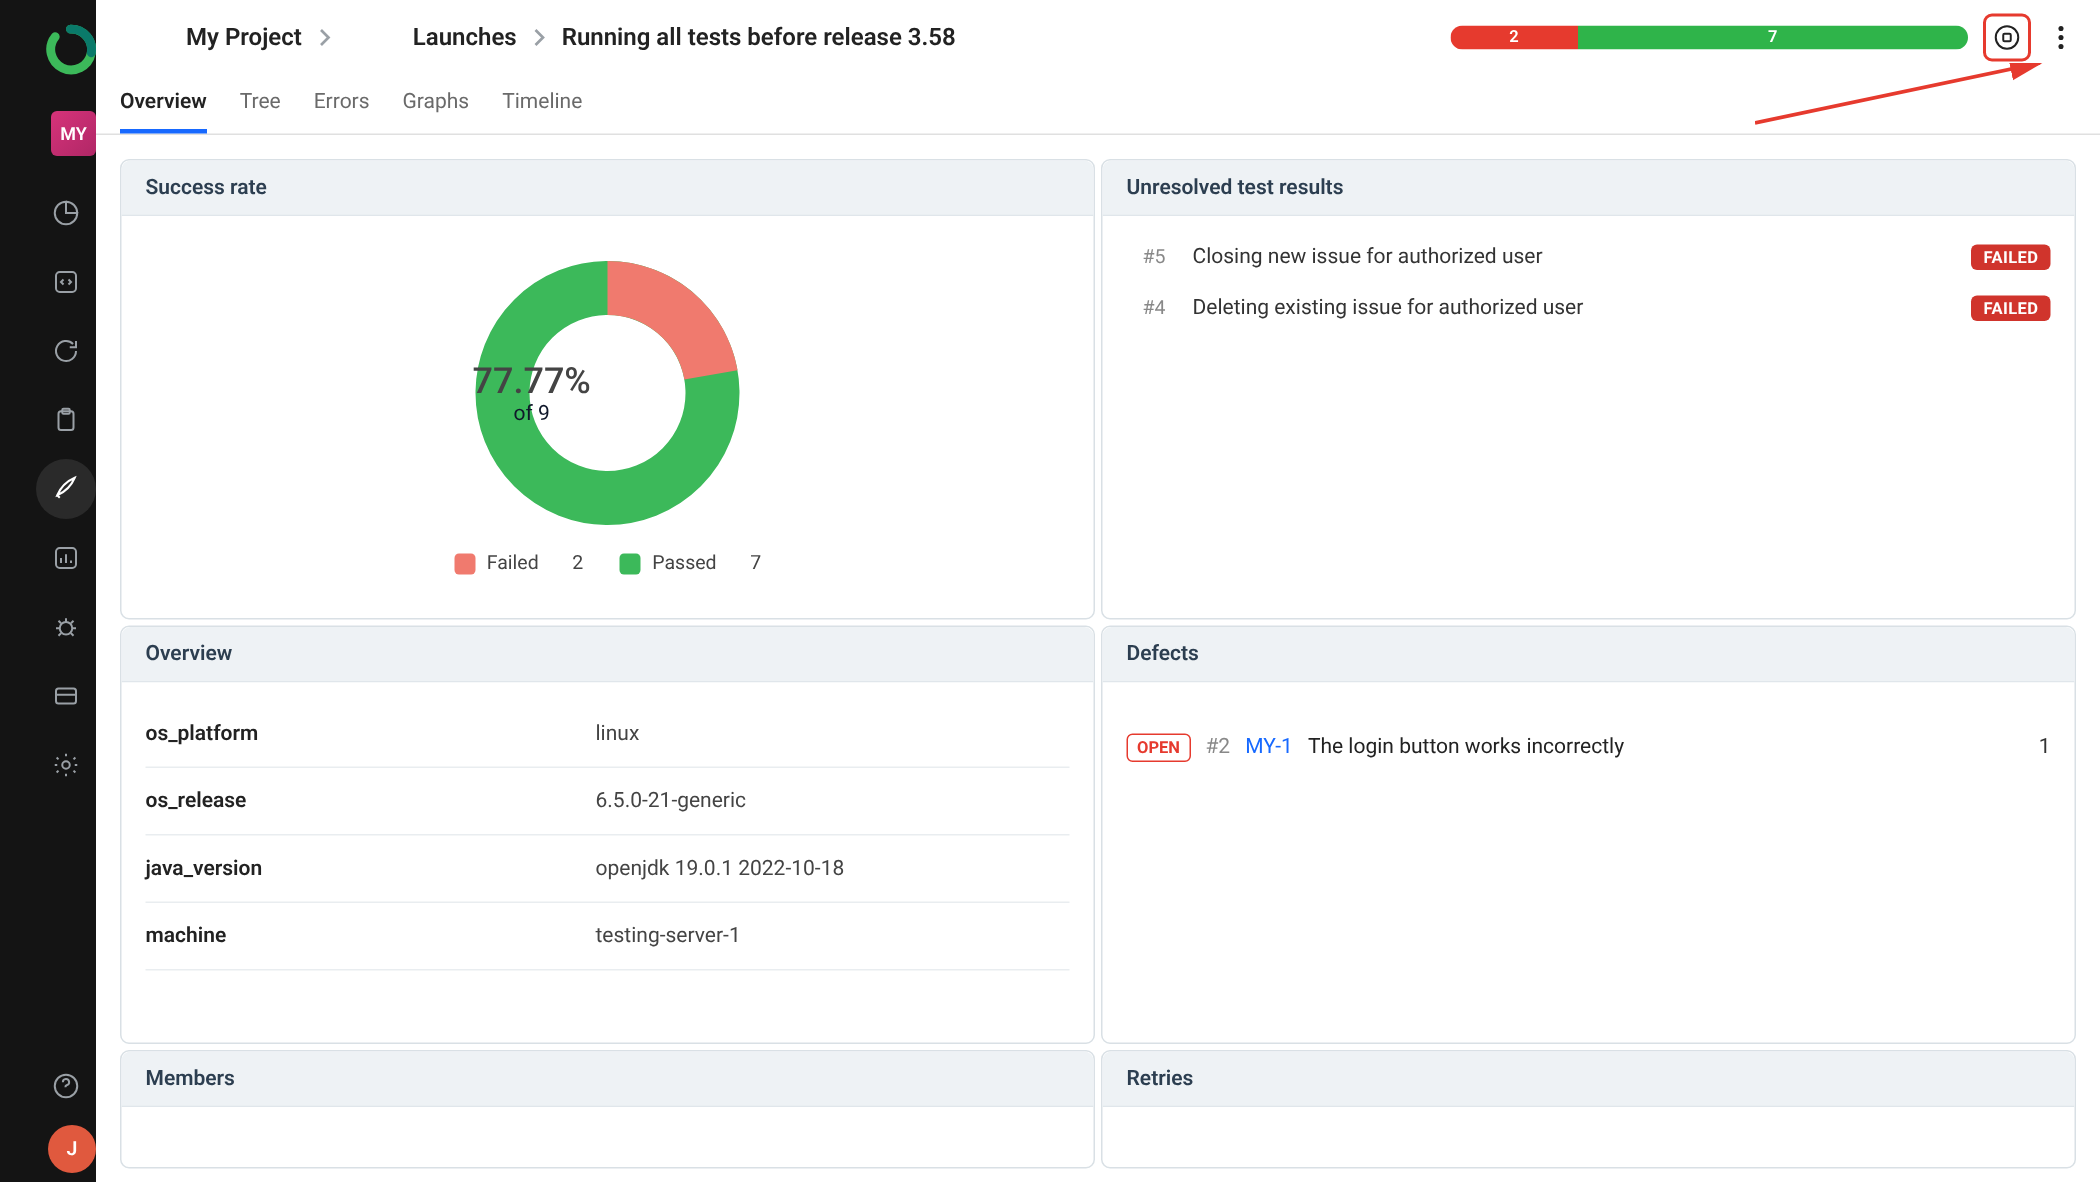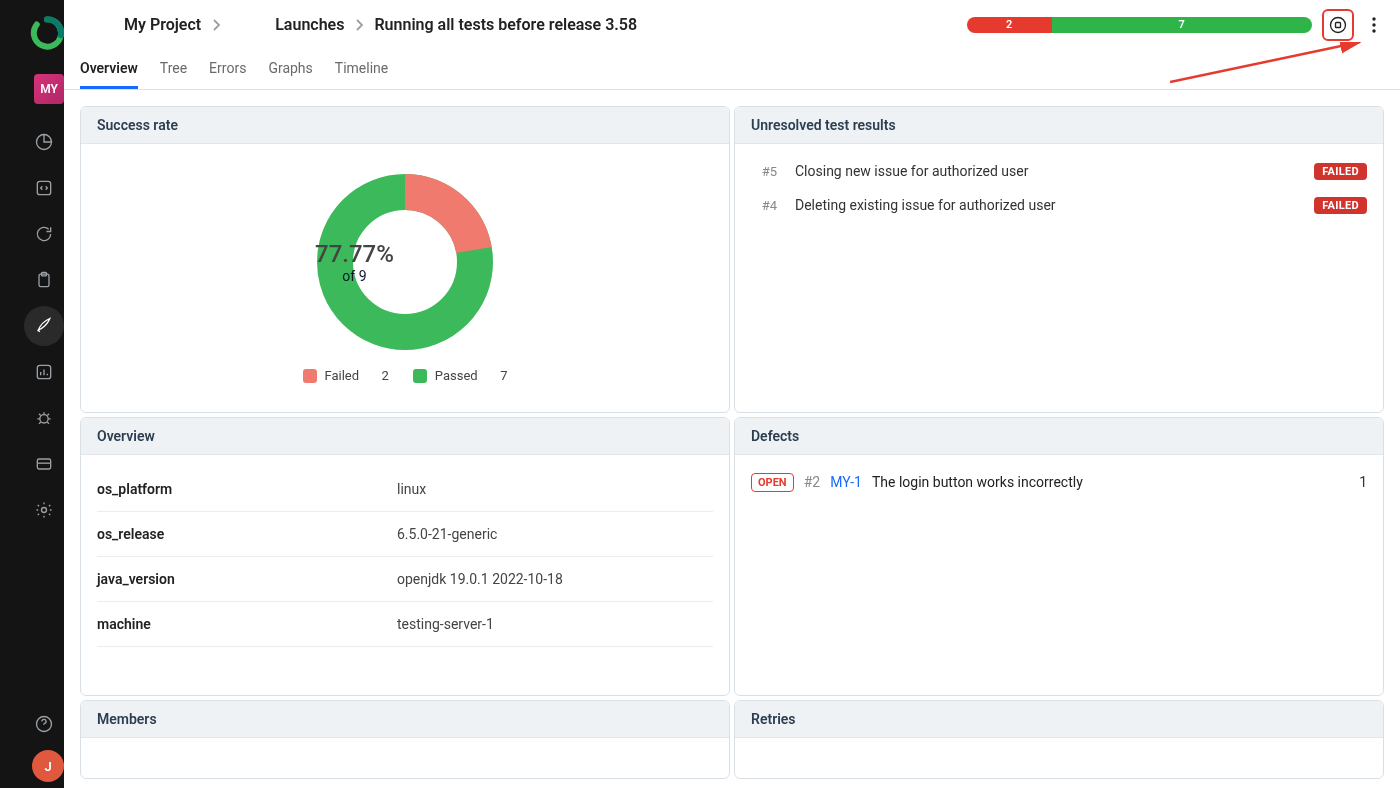--- a/index.html
+++ b/index.html
@@ -54,21 +54,21 @@
     .testrow { display: flex; align-items: center; padding: 8px 0; font-size: 14px; gap: 18px; border-top: 1px solid transparent; }
     .testrow .idx { width: 26px; text-align: right; color: #888; font-size: 13px; }
     .testrow .name { flex: 1; color: #333; }
     .badge-failed { background: #d0342c; color: #fff; font-size: 11px; font-weight: 700; padding: 2px 8px; border-radius: 4px; letter-spacing: 0.3px; }
 
     .vars-body { padding-top: 12px; padding-bottom: 40px; }
     .var-row { display: flex; align-items: center; padding: 14px 0; border-bottom: 1px solid #e9edf0; font-size: 14px; }
     .var-key { width: 300px; font-weight: 600; color: #222; }
     .var-val { color: #444; }
 
-    .defects-body { padding-top: 12px; height: 240px; }
+    .defects-body { padding-top: 28px; height: 240px; }
     .defect-row { display: flex; align-items: center; gap: 10px; font-size: 14px; padding: 6px 0; }
     .open-badge { border: 1px solid #e63a2e; color: #e63a2e; font-size: 11px; font-weight: 700; padding: 2px 6px; border-radius: 4px; }
     .defect-id { color: #888; }
     .issue-link { color: #1769ff; }
     .defect-count { margin-left: auto; color: #333; }
 
     .annotation-arrow { position: absolute; top: 42px; left: 1170px; pointer-events: none; }
   </style>
 </head>
 <body>

